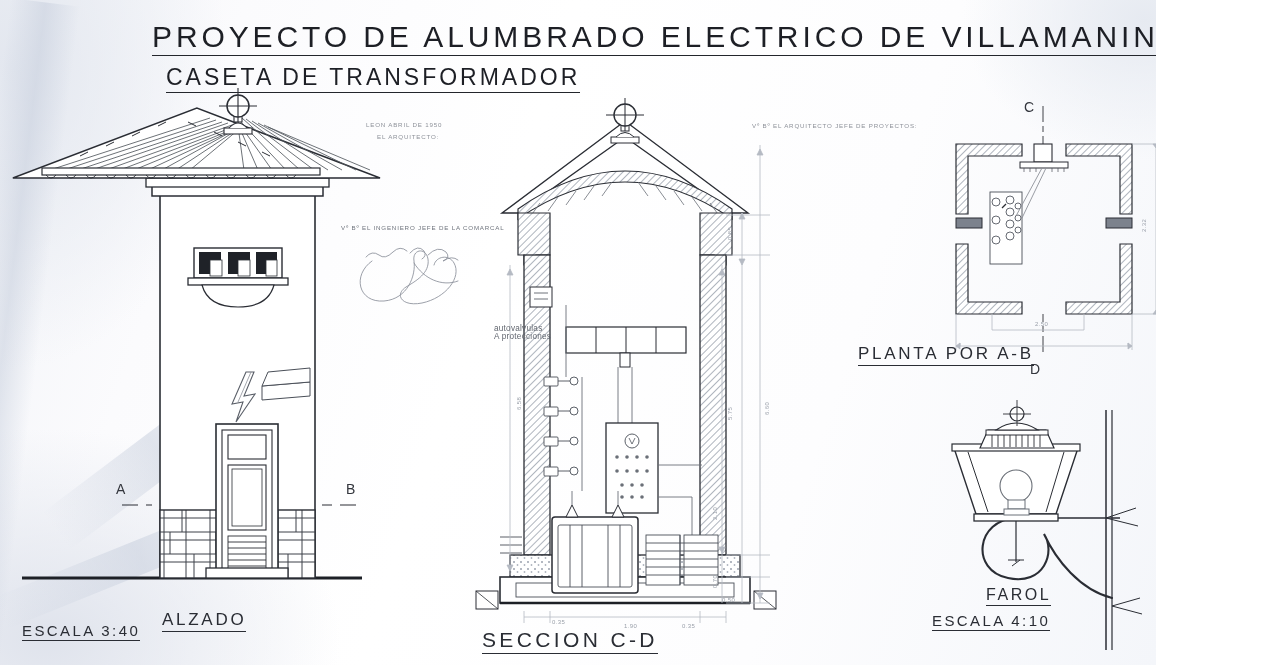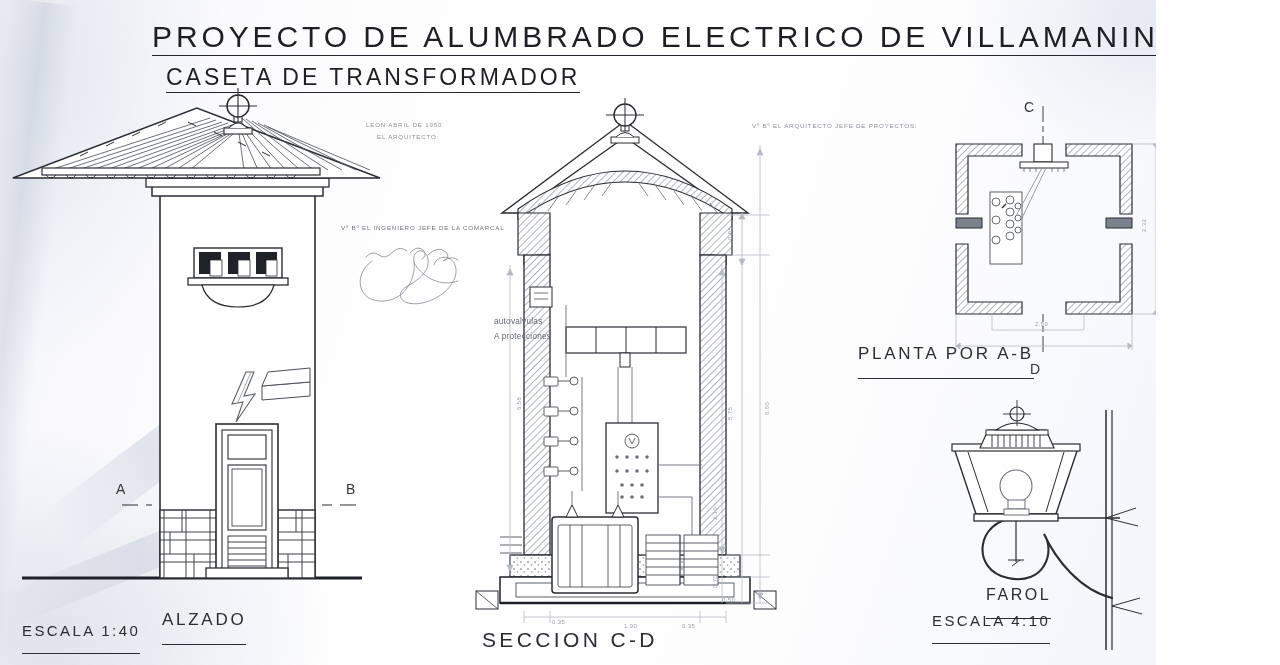--- a/index.html
+++ b/index.html
@@ -21,21 +21,21 @@
   svg{display:block;overflow:visible;}
 
   
   .title{position:absolute;color:#1d1f25;font-family:"Liberation Sans",sans-serif;
          letter-spacing:.10em;white-space:nowrap;font-weight:400;}
   .t-main{font-size:30px;left:152px;top:20px;letter-spacing:.13em;}
   .t-sub{font-size:23px;left:152px;top:64px;letter-spacing:.13em;margin-left:14px;}
   .ul{border-bottom:1.6px solid #23262c;padding-bottom:1px;}
 
   .lbl{position:absolute;color:#2a2d34;font-size:15px;letter-spacing:.16em;white-space:nowrap;}
-  .lbl.u{border-bottom:1.3px solid #2a2d34;padding-bottom:14px;}
+  .lbl.u{border-bottom:1.3px solid #2a2d34;padding-bottom:1px;}
 
   
   .micro{position:absolute;color:#8d9199;font-size:6.2px;letter-spacing:.13em;
          white-space:nowrap;font-family:"Liberation Sans",sans-serif;}
   .micro.dk{color:#6f747d;}
 
   .note{position:absolute;color:#61666f;font-size:8.2px;letter-spacing:.03em;white-space:nowrap;}
 
   .dim{position:absolute;color:#9aa0aa;font-size:6px;letter-spacing:.06em;white-space:nowrap;}
   .dim.v{transform-origin:0 0;transform:rotate(-90deg);}
@@ -192,21 +192,21 @@
         <path d="M150 405 H305" stroke="none"></path>
         <path d="M312 405 H322 M330 405 H346"></path>
       </g>
     </svg>
   </div>
 
   <div class="mk" style="left:116px;top:481px;">A</div>
   <div class="mk" style="left:346px;top:481px;">B</div>
 
   <div class="lbl u" style="left:162px;top:610px;font-size:17px;">ALZADO</div>
-  <div class="lbl u" style="left:22px;top:622px;font-size:15px;">ESCALA 1:40</div>
+  <div class="lbl u" style="left:22px;top:622px;font-size:15px;">ESCALA 3:40</div>
 
   <div class="ink" style="left:470px;top:105px;">
     <svg width="330" height="520" viewBox="0 0 330 520">
       <defs>
         <pattern id="hatchA" width="5" height="5" patternUnits="userSpaceOnUse" patternTransform="rotate(45)">
           <rect width="5" height="5" fill="#fff"></rect>
           <line x1="0" y1="0" x2="0" y2="5" stroke="#9ba2ae" stroke-width="1.6"></line>
         </pattern>
         <pattern id="grav" width="7" height="7" patternUnits="userSpaceOnUse">
           <rect width="7" height="7" fill="#fff"></rect>
@@ -343,21 +343,21 @@
       </g>
 
       <g stroke="#b5bac3" stroke-width="0.8">
         <path d="M54 512 H80 M80 512 H230 M230 512 H256"></path>
         <path d="M54 506 V518 M80 506 V518 M230 506 V518 M256 506 V518"></path>
       </g>
     </svg>
   </div>
 
   <div class="note" style="left:494px;top:303px;margin-top:29px;">A protecciones</div>
-  <div class="note" style="left:494px;top:317px;">autovalvulas</div>
+  <div class="note" style="left:494px;top:324px;">autovalvulas</div>
 
   <div class="dim v" style="left:516px;top:410px;">6.58</div>
   <div class="dim v" style="left:727px;top:240px;">0.85</div>
   <div class="dim v" style="left:727px;top:420px;">5.75</div>
   <div class="dim v" style="left:764px;top:415px;">6.60</div>
   <div class="dim v" style="left:712px;top:520px;">2.10</div>
   <div class="dim v" style="left:712px;top:588px;">0.70</div>
   <div class="dim" style="left:722px;top:597px;">0.50</div>
   <div class="dim" style="left:552px;top:619px;">0.35</div>
   <div class="dim" style="left:624px;top:623px;">1.90</div>

